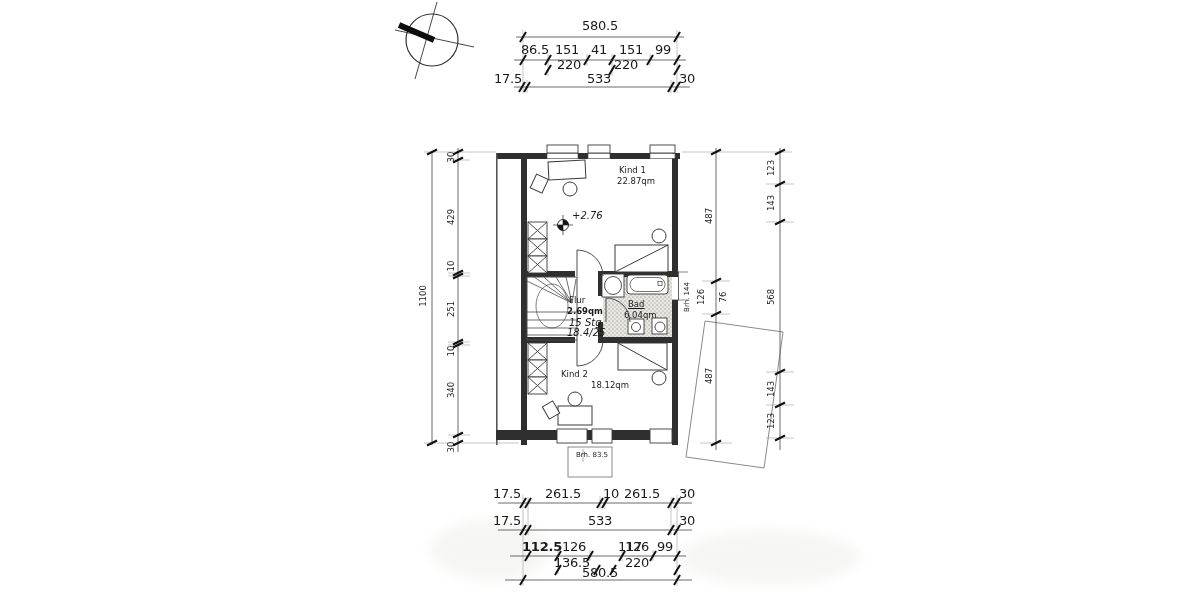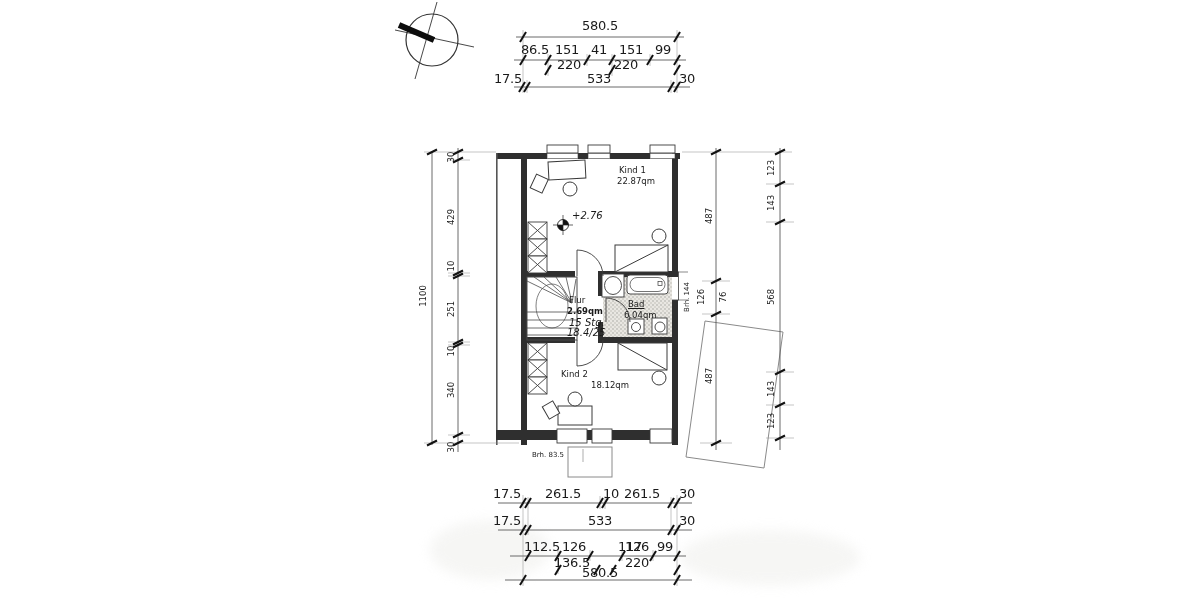--- a/index.html
+++ b/index.html
@@ -303,21 +303,21 @@
   <span class="rl" style="left:569px;top:295px;">Flur</span>
   <span class="rl" style="left:567px;top:306px;font-weight:bold;">2.69qm</span>
   <span class="rl small" style="left:569px;top:318px;">15 Stg.</span>
   <span class="rl small" style="left:567px;top:328px;">18.4/25</span>
   <span class="rl" style="left:628px;top:299px;text-decoration:underline;">Bad</span>
   <span class="rl" style="left:624px;top:310px;">6.04qm</span>
   <span class="rl" style="left:561px;top:369px;">Kind 2</span>
   <span class="rl" style="left:559px;top:380px;margin-left:32px;">18.12qm</span>
   <span class="rl small" style="left:572px;top:211px;">+2.76</span>
   <span class="dlv tiny" style="left:687px;top:297px;font-size:7px;">Brh. 144</span>
-  <span class="rl tiny" style="left:532px;top:451px;">Brh. 83.5</span>
+  <span class="rl tiny" style="left:576px;top:451px;">Brh. 83.5</span>
 
   <span class="dl" style="left:600px;top:21px;">580.5</span>
   <span class="dl" style="left:535px;top:45px;">86.5</span>
   <span class="dl" style="left:567px;top:45px;">151</span>
   <span class="dl" style="left:599px;top:45px;">41</span>
   <span class="dl" style="left:631px;top:45px;">151</span>
   <span class="dl" style="left:663px;top:45px;">99</span>
   <span class="dl" style="left:569px;top:60px;">220</span>
   <span class="dl" style="left:626px;top:60px;">220</span>
   <span class="dl" style="left:508px;top:74px;">17.5</span>
@@ -344,21 +344,21 @@
   <span class="dlv" style="left:771px;top:421px;">123</span>
 
   <span class="dl" style="left:507px;top:489px;">17.5</span>
   <span class="dl" style="left:563px;top:489px;">261.5</span>
   <span class="dl" style="left:611px;top:489px;">10</span>
   <span class="dl" style="left:642px;top:489px;">261.5</span>
   <span class="dl" style="left:687px;top:489px;">30</span>
   <span class="dl" style="left:507px;top:516px;">17.5</span>
   <span class="dl" style="left:600px;top:516px;">533</span>
   <span class="dl" style="left:687px;top:516px;">30</span>
-  <span class="dl" style="left:542px;top:542px;">112.5</span>
+  <span class="dl" style="left:542px;top:542px;font-weight:bold;">112.5</span>
   <span class="dl" style="left:574px;top:542px;">126</span>
   <span class="dl" style="left:630px;top:542px;">117</span>
   <span class="dl" style="left:637px;top:542px;">126</span>
   <span class="dl" style="left:665px;top:542px;">99</span>
   <span class="dl" style="left:572px;top:558px;">136.5</span>
   <span class="dl" style="left:637px;top:558px;">220</span>
   <span class="dl" style="left:600px;top:568px;">580.5</span>
 
 </div>
 

